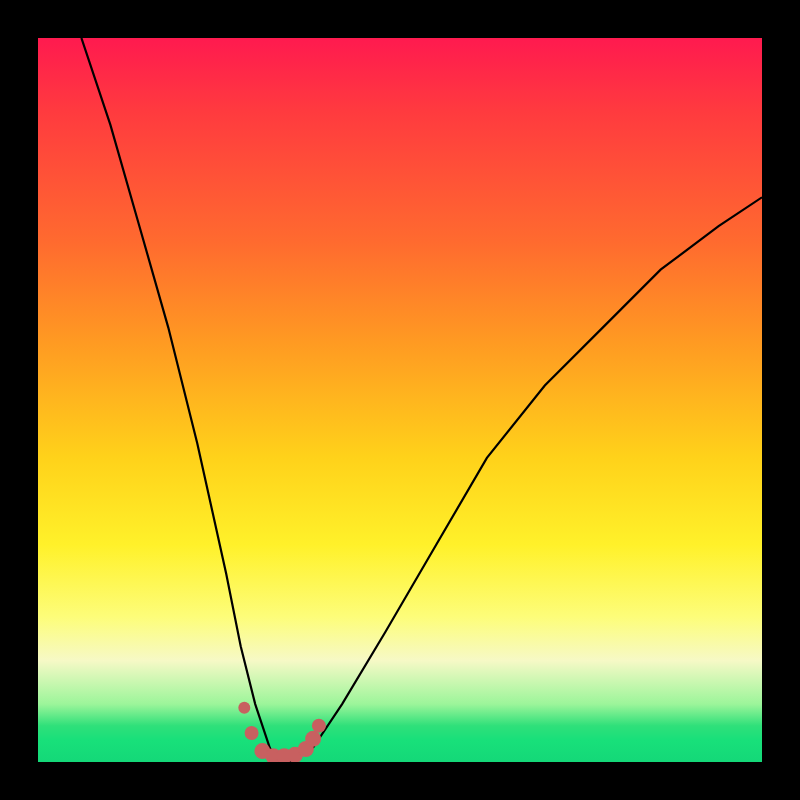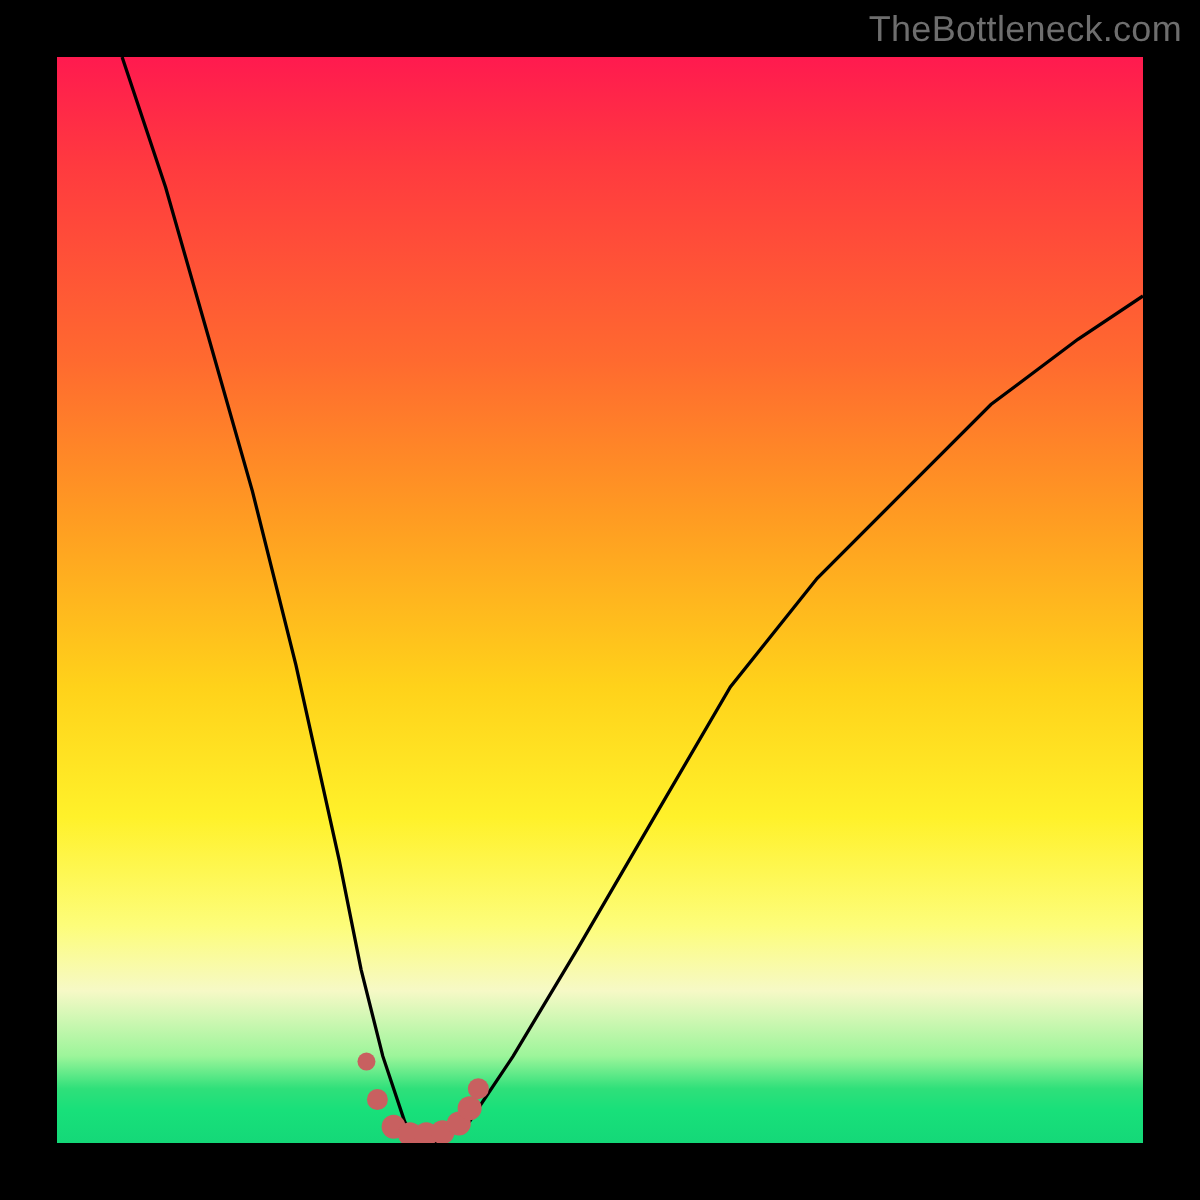--- a/index.html
+++ b/index.html
@@ -55,21 +55,20 @@
     position: absolute;
     top: 0;
     left: 0;
   }
 </style>
 </head>
 <body>
 
 <div class="frame">
 
-  <div class="watermark">TheBottleneck.com</div>
 
   <div class="plot-area">
 
     <svg class="curve" width="724" height="724" viewBox="0 0 724 724">
       <path fill="none" stroke="#000" stroke-width="2.2" d="M43.4 0.0 L72.4 86.9 L101.4 188.2 L130.3 289.6 L159.3 405.4 L188.2 535.8 L202.7 608.2 L217.2 666.1 L231.7 709.5 L238.9 724.0 L253.4 724.0 L275.1 709.5 L304.1 666.1 L347.5 593.7 L398.2 506.8 L448.9 419.9 L506.8 347.5 L564.7 289.6 L622.6 231.7 L680.6 188.2 L724.0 159.3" id="curve-path"></path>
       <g id="markers">
           <circle cx="206.3" cy="669.7" r="6" fill="#c86060"></circle>
           <circle cx="213.6" cy="695.0" r="7" fill="#c86060"></circle>
           <circle cx="224.4" cy="713.1" r="8" fill="#c86060"></circle>
           <circle cx="235.3" cy="718.2" r="8" fill="#c86060"></circle>

